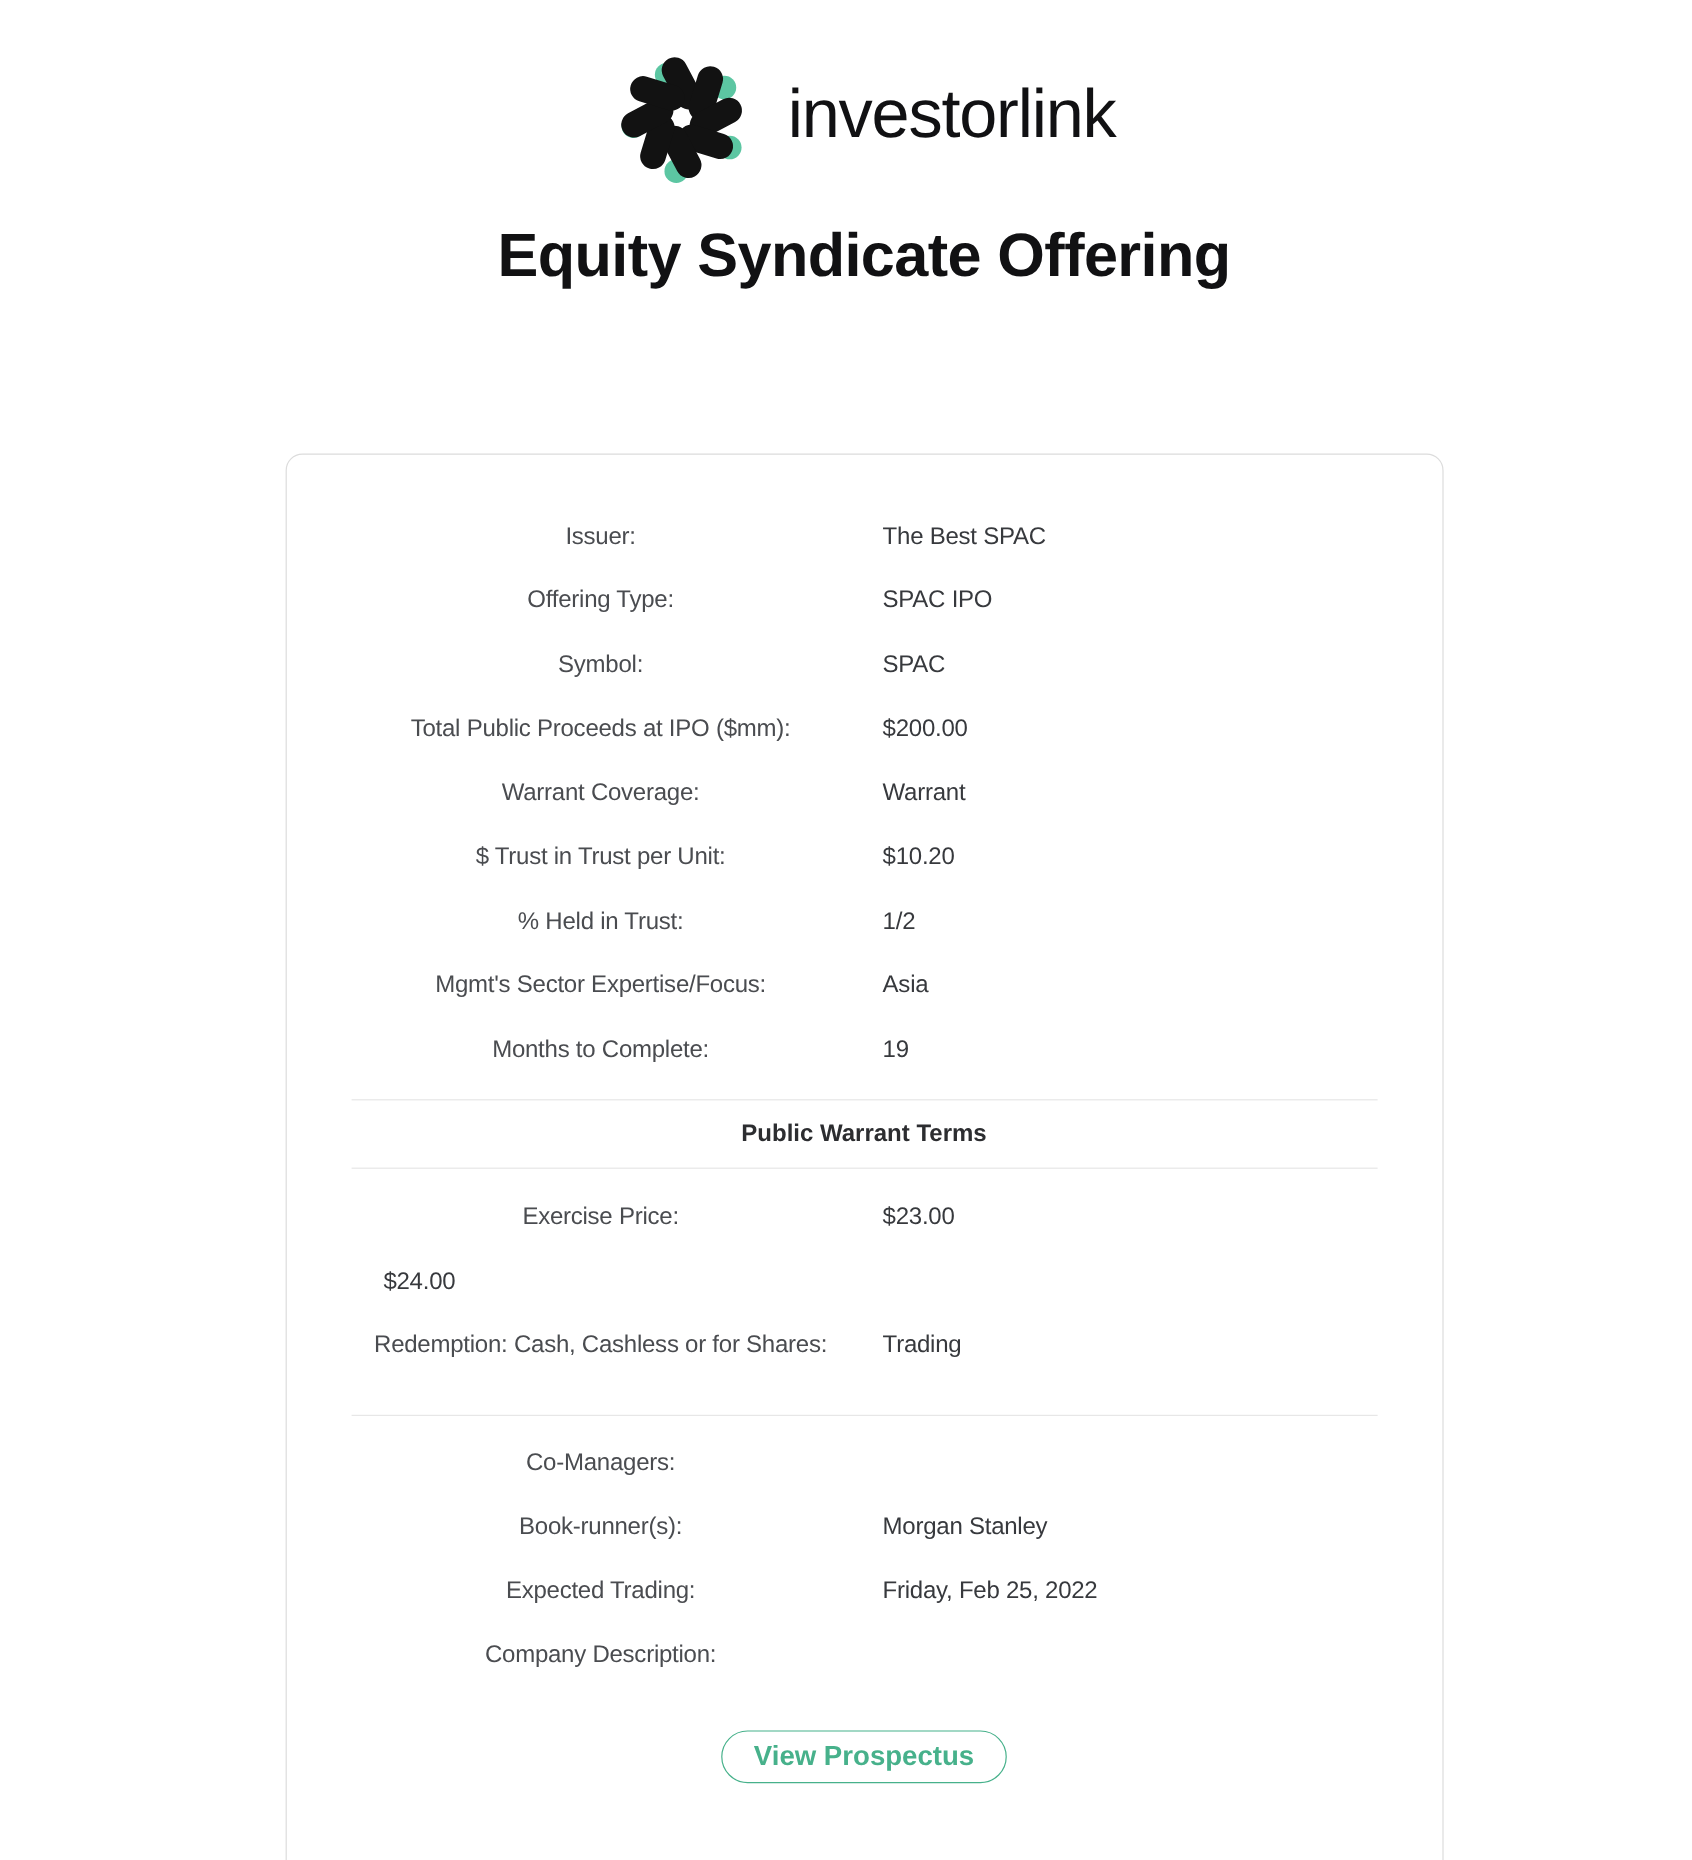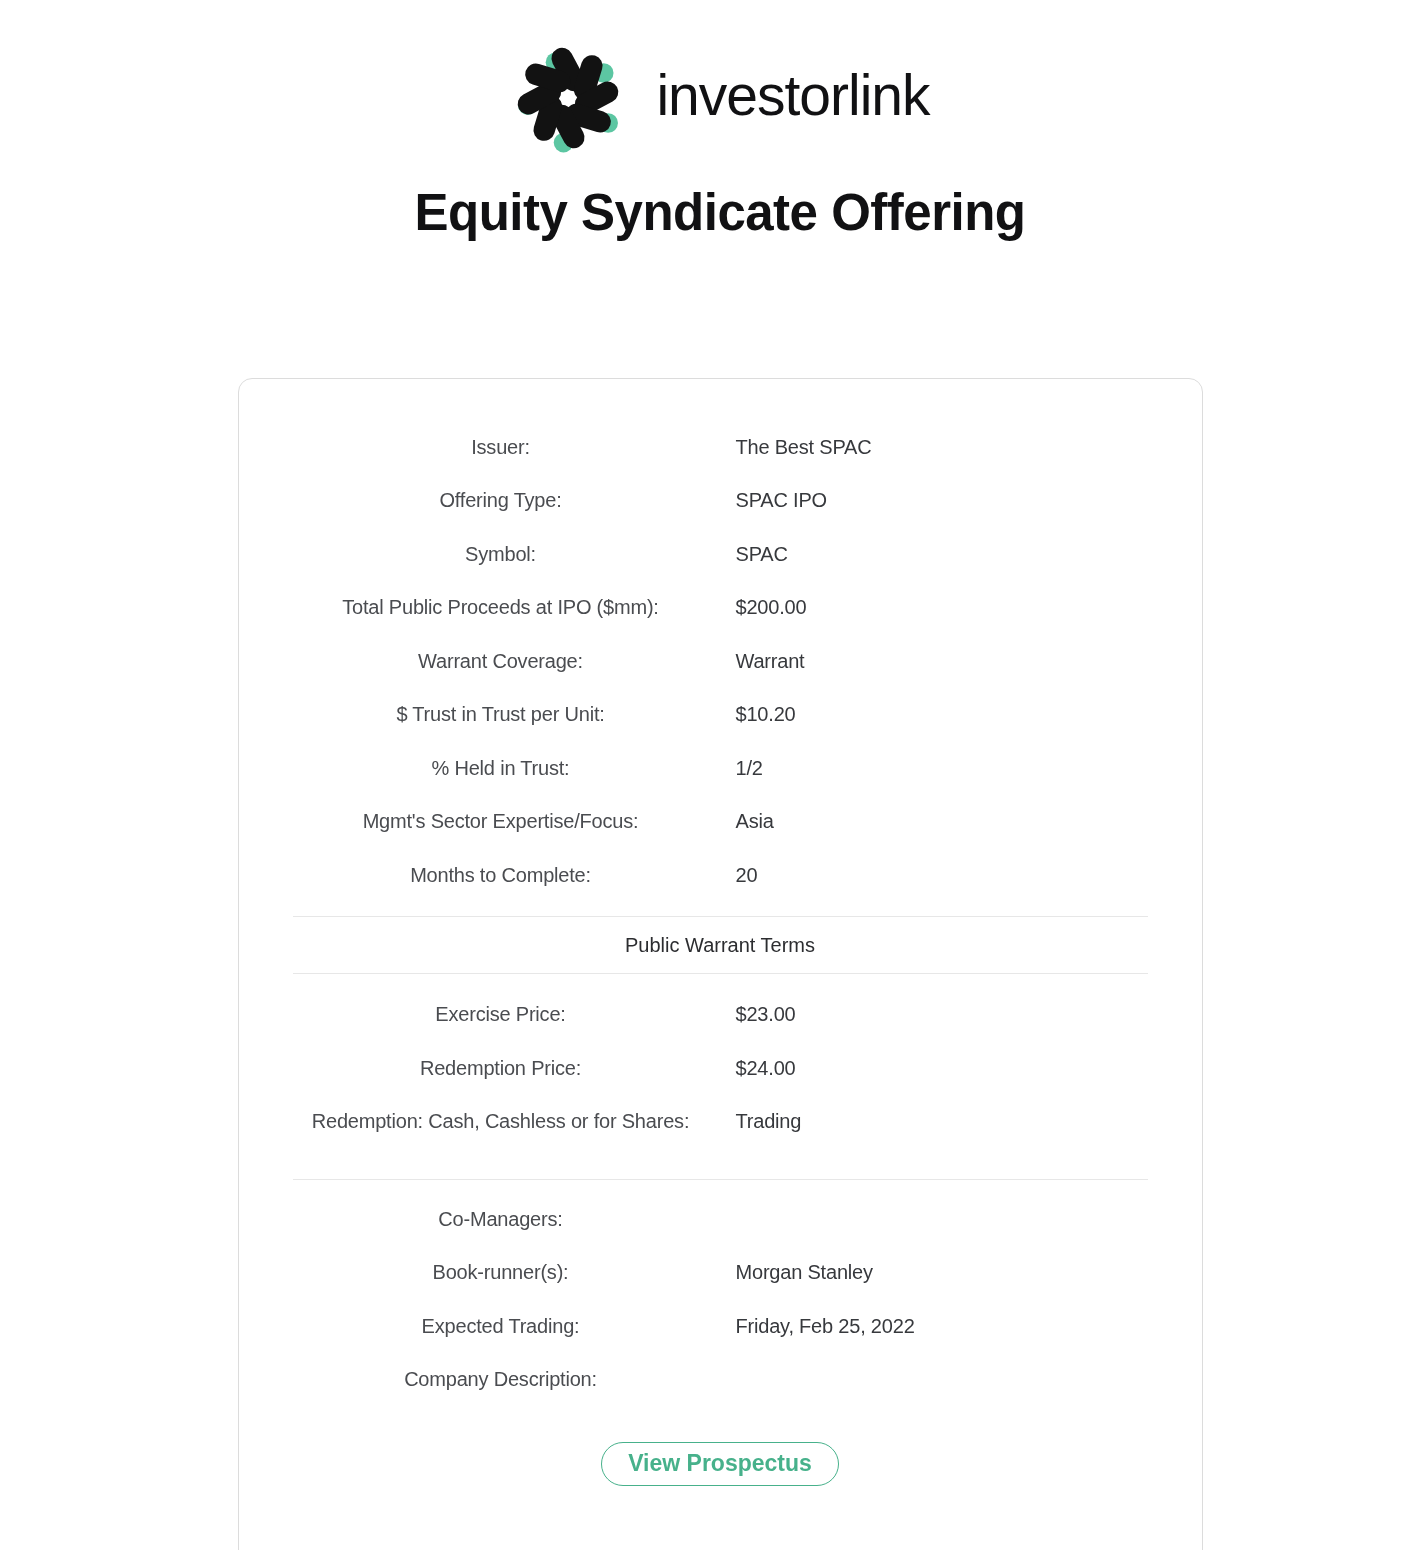--- a/index.html
+++ b/index.html
@@ -81,21 +81,21 @@
     border: 0;
     border-top: 1px solid var(--divider);
     margin: 14px 0;
   }
   hr.divider.pre-gap { margin-top: 30px; margin-bottom: 13px; }
   .section-title {
     height: 28px;
     line-height: 28px;
     text-align: center;
     font-size: 20px;
-    font-weight: 400;
+    font-weight: 700;
     color: #2c2d30;
   }
   .prospectus-btn {
     display: block;
     margin: 35px auto 0 auto;
     width: 238px;
     height: 44px;
     border-radius: 28px;
     border: 1.5px solid var(--green);
     background: #ffffff;
@@ -165,33 +165,32 @@
     <div class="pair-row">
       <span class="pair-label">% Held in Trust:</span>
       <span class="pair-value">1/2</span>
     </div>
     <div class="pair-row">
       <span class="pair-label">Mgmt's Sector Expertise/Focus:</span>
       <span class="pair-value">Asia</span>
     </div>
     <div class="pair-row">
       <span class="pair-label">Months to Complete:</span>
-      <span class="pair-value">20</span>
+      <span class="pair-value">19</span>
     </div>
 
     <hr class="divider">
     <div class="section-title">Public Warrant Terms</div>
     <hr class="divider">
 
     <div class="pair-row">
       <span class="pair-label">Exercise Price:</span>
       <span class="pair-value">$23.00</span>
     </div>
     <div class="pair-row">
-      <span class="pair-label">Redemption Price:</span>
       <span class="pair-value">$24.00</span>
     </div>
     <div class="pair-row">
       <span class="pair-label">Redemption: Cash, Cashless or for Shares:</span>
       <span class="pair-value">Trading</span>
     </div>
 
     <hr class="divider pre-gap">
 
     <div class="pair-row">

